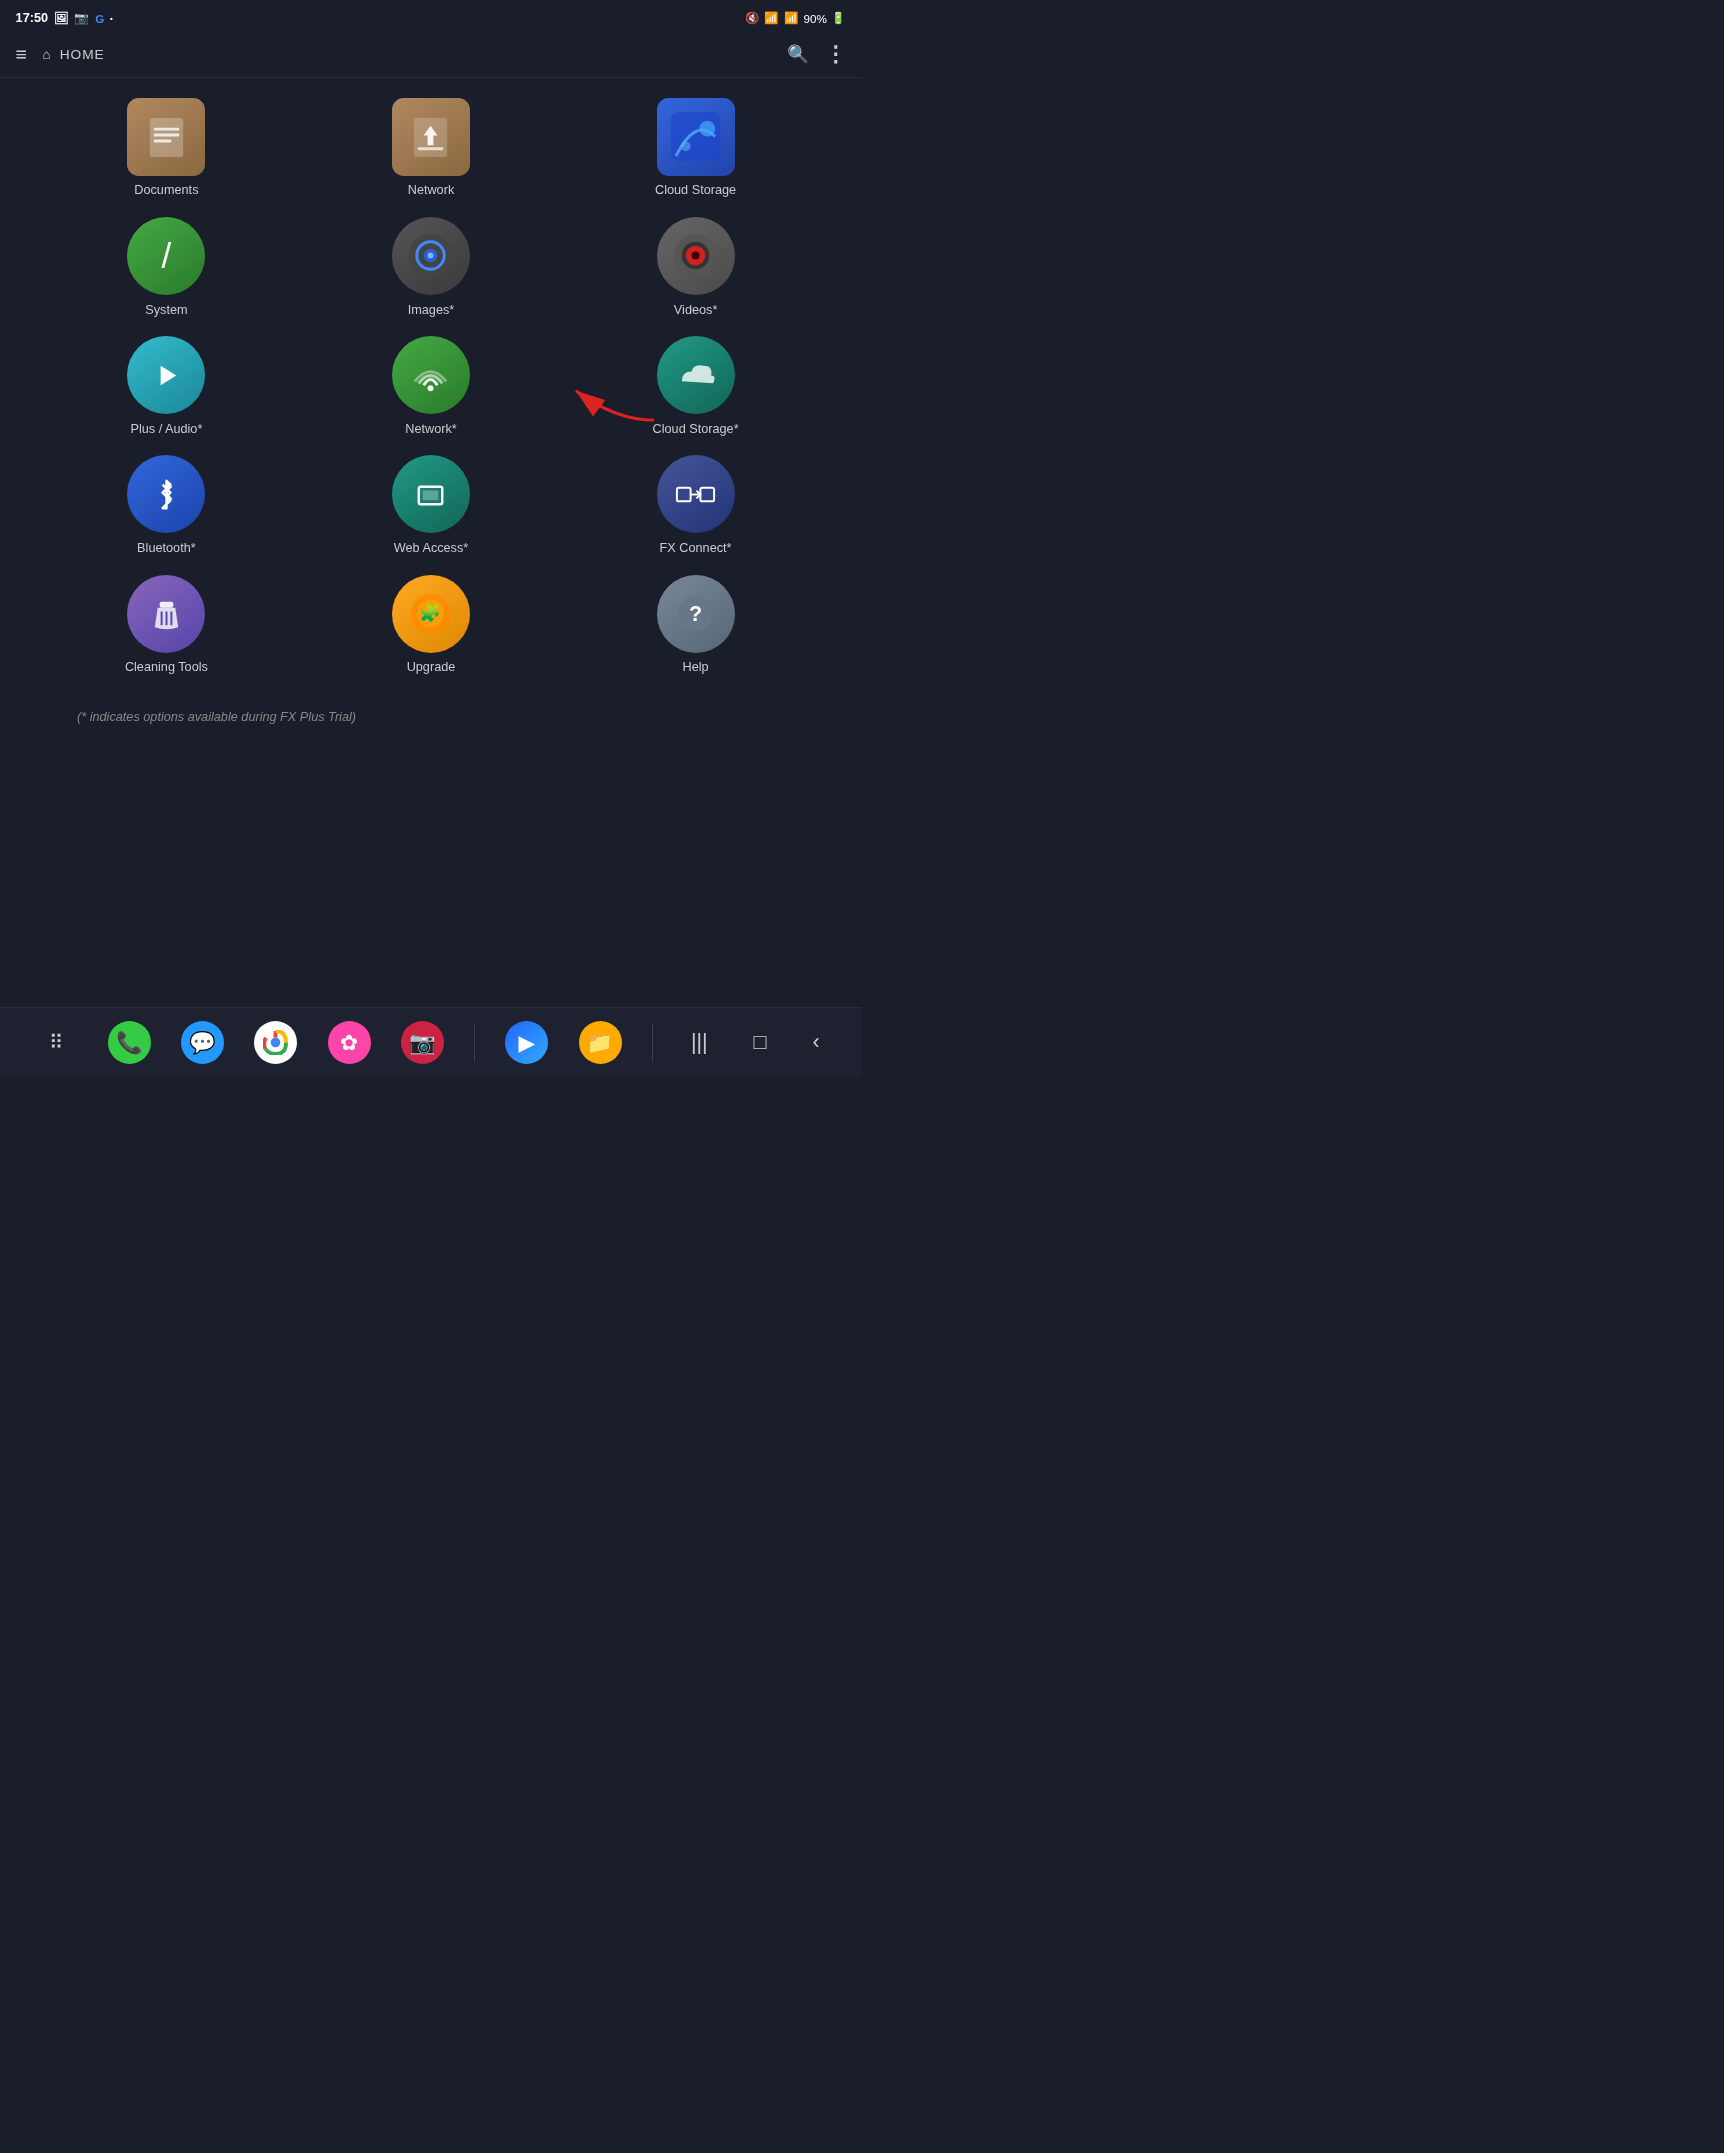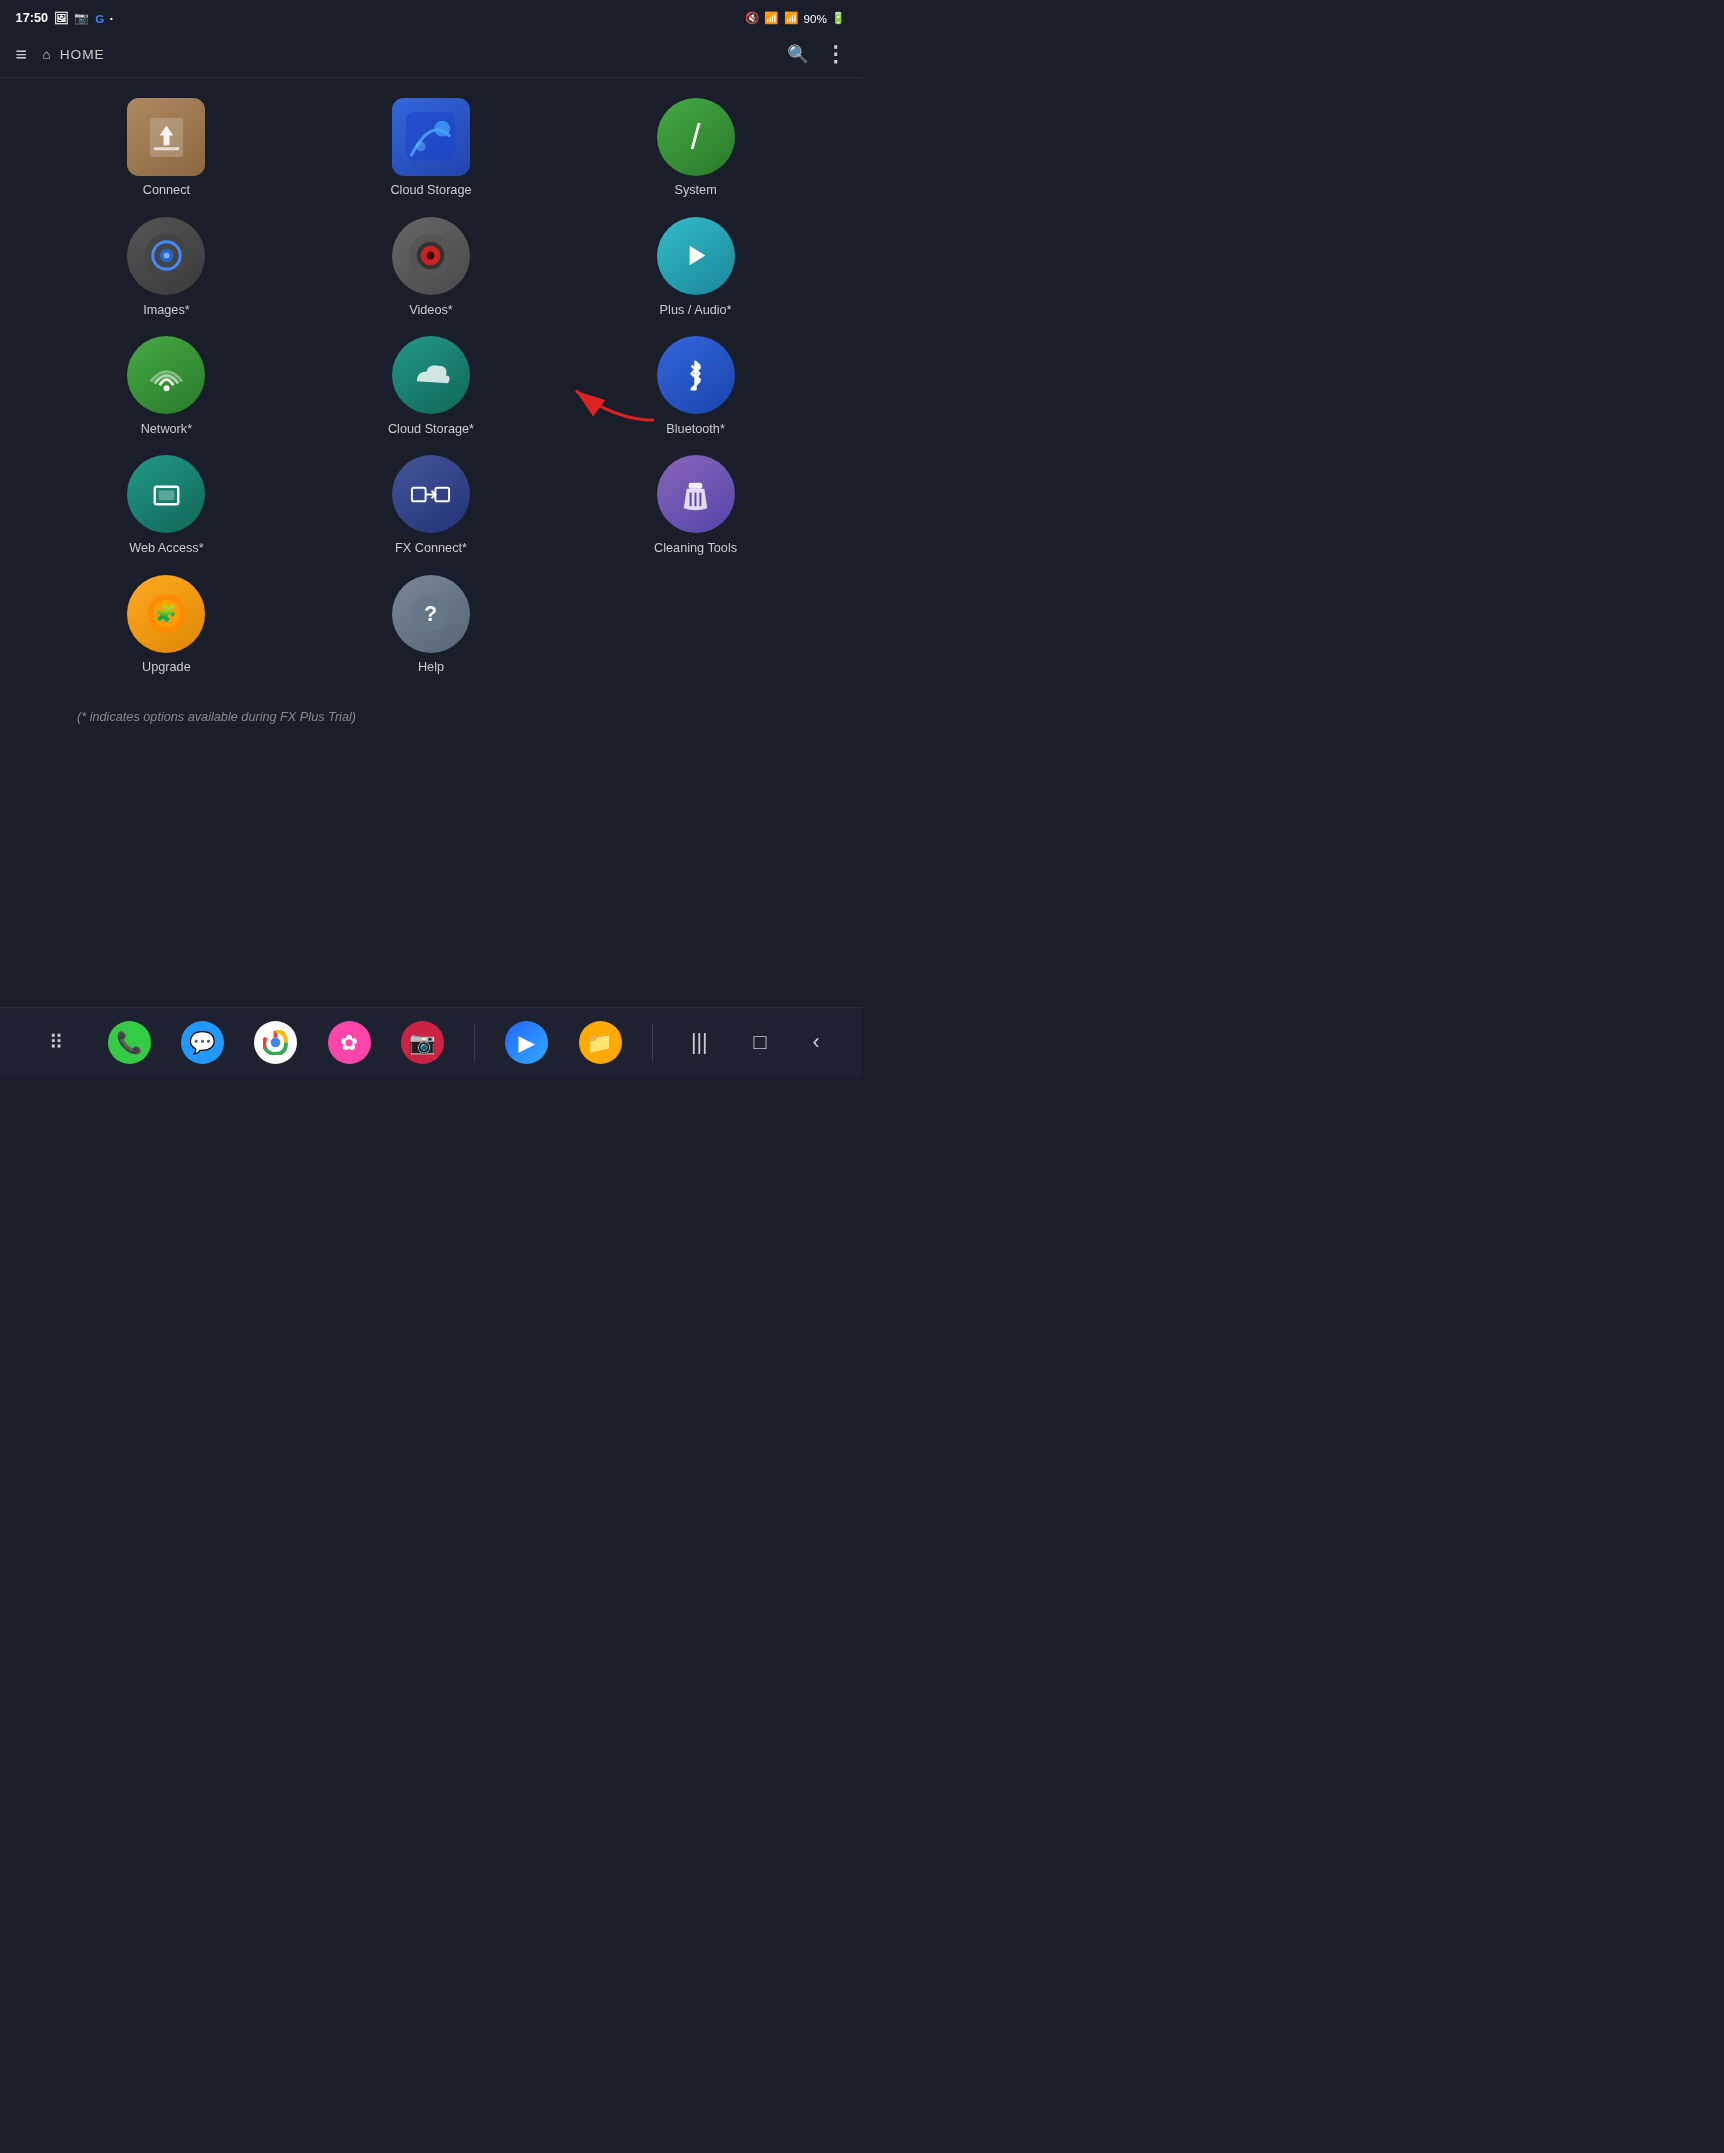--- a/index.html
+++ b/index.html
@@ -200,30 +200,41 @@
     </div>
   </div>
   <div class="nav-right">
     <span class="icon-btn">🔍</span>
     <span class="icon-btn" style="font-size:21.5px;font-weight:bold;">⋮</span>
   </div>
 </div>
 
 <div class="app-grid">
 
+  <div class="app-item">
+    <div class="app-icon" style="background:linear-gradient(145deg,#b08860,#8a6840);border-radius:11.7px;">
+      <svg width="49" height="49" viewBox="0 0 50 50">
+        <rect x="8" y="6" width="34" height="40" rx="3" fill="rgba(255,255,255,0.25)"></rect>
+        <rect x="12" y="16" width="26" height="3" rx="1" fill="white" opacity="0.8"></rect>
+        <rect x="12" y="22" width="26" height="3" rx="1" fill="white" opacity="0.8"></rect>
+        <rect x="12" y="28" width="18" height="3" rx="1" fill="white" opacity="0.8"></rect>
+      </svg>
+    </div>
+    <span class="app-label">Documents</span>
+  </div>
 
   <div class="app-item">
     <div class="app-icon" style="background:linear-gradient(145deg,#b08860,#8a6840);border-radius:11.7px;">
       <svg width="49" height="49" viewBox="0 0 50 50">
         <rect x="8" y="6" width="34" height="40" rx="3" fill="rgba(255,255,255,0.2)"></rect>
         <polygon points="25,14 32,24 28,24 28,34 22,34 22,24 18,24" fill="white" opacity="0.9"></polygon>
         <rect x="12" y="36" width="26" height="3" rx="1" fill="white" opacity="0.7"></rect>
       </svg>
     </div>
-    <span class="app-label">Connect</span>
+    <span class="app-label">Network</span>
   </div>
 
   <div class="app-item">
     <div class="app-icon" style="background:linear-gradient(145deg,#3366dd,#2244aa);border-radius:11.7px;overflow:hidden;">
       <svg width="59" height="59" viewBox="0 0 60 60">
         <rect x="5" y="5" width="50" height="50" rx="8" fill="#1a44cc" opacity="0.6"></rect>
         <path d="M10 50 Q30 10 50 30" stroke="#55aaff" stroke-width="3" fill="none" opacity="0.8"></path>
         <circle cx="42" cy="22" r="8" fill="#44aaff" opacity="0.7"></circle>
         <circle cx="20" cy="40" r="5" fill="#66bbff" opacity="0.5"></circle>
       </svg>

